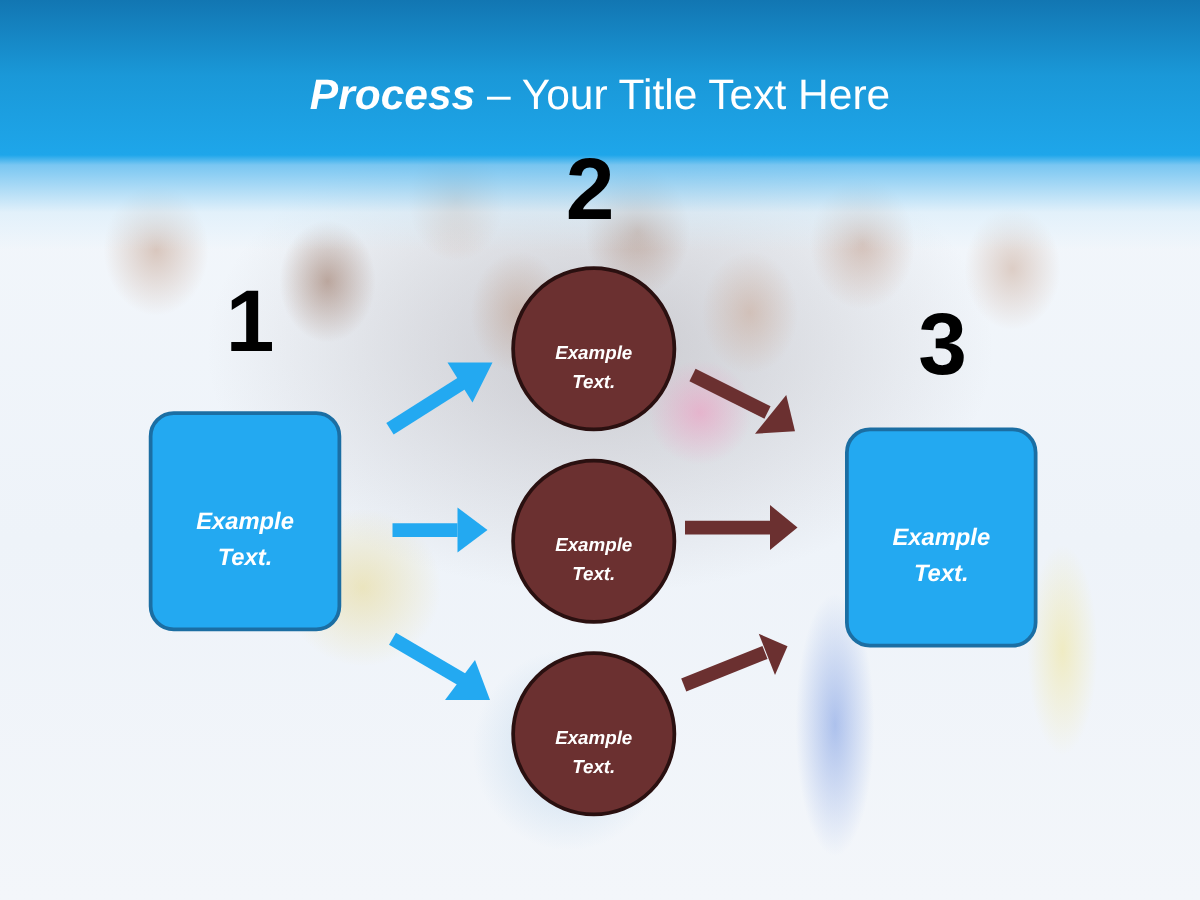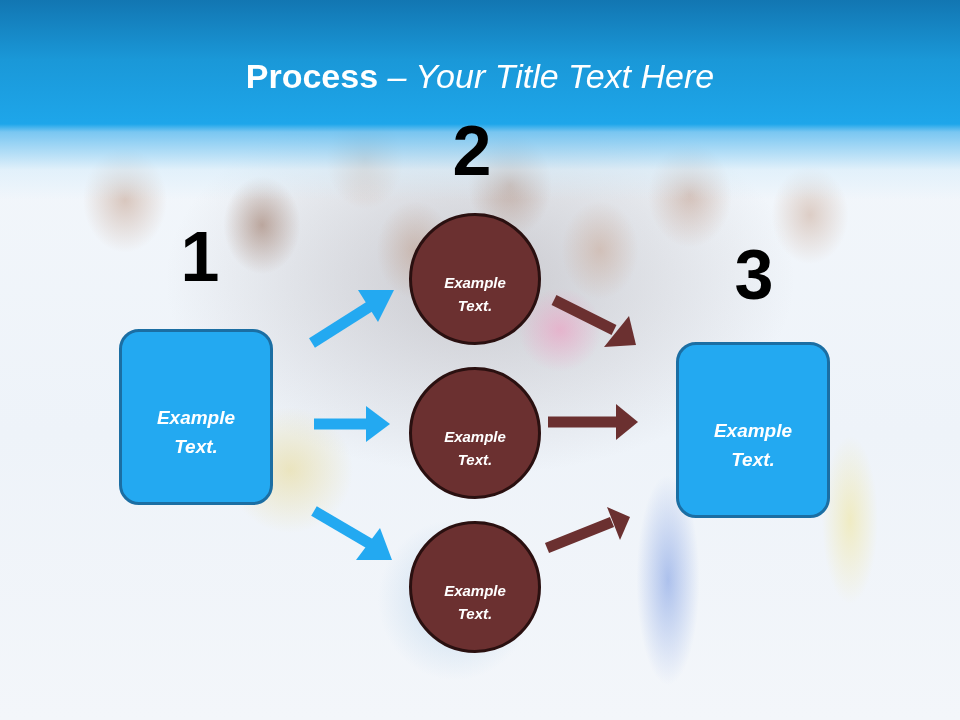--- a/index.html
+++ b/index.html
@@ -19,22 +19,22 @@
       radial-gradient(ellipse 60px 60px at 560px 330px, rgba(240,150,190,0.55), transparent 70%),
       radial-gradient(ellipse 110px 115px at 455px 600px, rgba(150,190,225,0.45), transparent 70%),
       radial-gradient(ellipse 45px 150px at 668px 580px, rgba(90,130,220,0.45), transparent 70%),
       radial-gradient(ellipse 40px 120px at 850px 520px, rgba(240,225,130,0.45), transparent 70%),
       radial-gradient(ellipse 420px 260px at 480px 280px, rgba(130,120,125,0.35), transparent 75%),
       linear-gradient(180deg, #f4f8fc 0%, #eef3f9 60%, #f3f6fa 100%);
   }
   .title-band { position:absolute; left:0; top:0; width:960px; height:200px;
     background: linear-gradient(180deg, #1276b2 0%, #1a98d8 30%, #1ea6ea 62%, rgba(100,190,240,0.85) 66%, rgba(210,235,250,0.5) 85%, rgba(255,255,255,0) 100%); }
   .title { position:absolute; left:0; top:56px; width:960px; text-align:center; color:#ffffff; font-size:34px; line-height:40px; }
-  .title b { font-weight:bold; }
-  .title .rest { font-weight:normal;font-style:italic; }
+  .title b { font-weight:bold;font-style:italic; }
+  .title .rest { font-weight:normal; }
 
   .step-num { position:absolute; color:#000; font-weight:bold; font-size:70px; line-height:70px; width:80px; text-align:center; }
 
   .rbox { position:absolute; width:154px; height:176px; background:#23a9f1; border:3px solid #1b6ea3; border-radius:20px; box-sizing:border-box;
     display:flex; align-items:center; justify-content:center; text-align:center; color:#fff; font-style:italic; font-weight:bold; font-size:19px; line-height:29px; }
   .circle { position:absolute; width:132px; height:132px; border-radius:50%; background:#6b3030; border:3px solid #2a1010; box-sizing:border-box;
     display:flex; align-items:center; justify-content:center; text-align:center; color:#fff; font-style:italic; font-weight:bold; font-size:15px; line-height:23px; }
   .lbl { white-space:pre-line;margin-top:30px; }
   svg.arrows { position:absolute; left:0; top:0; width:960px; height:720px; pointer-events:none; }
 </style>

